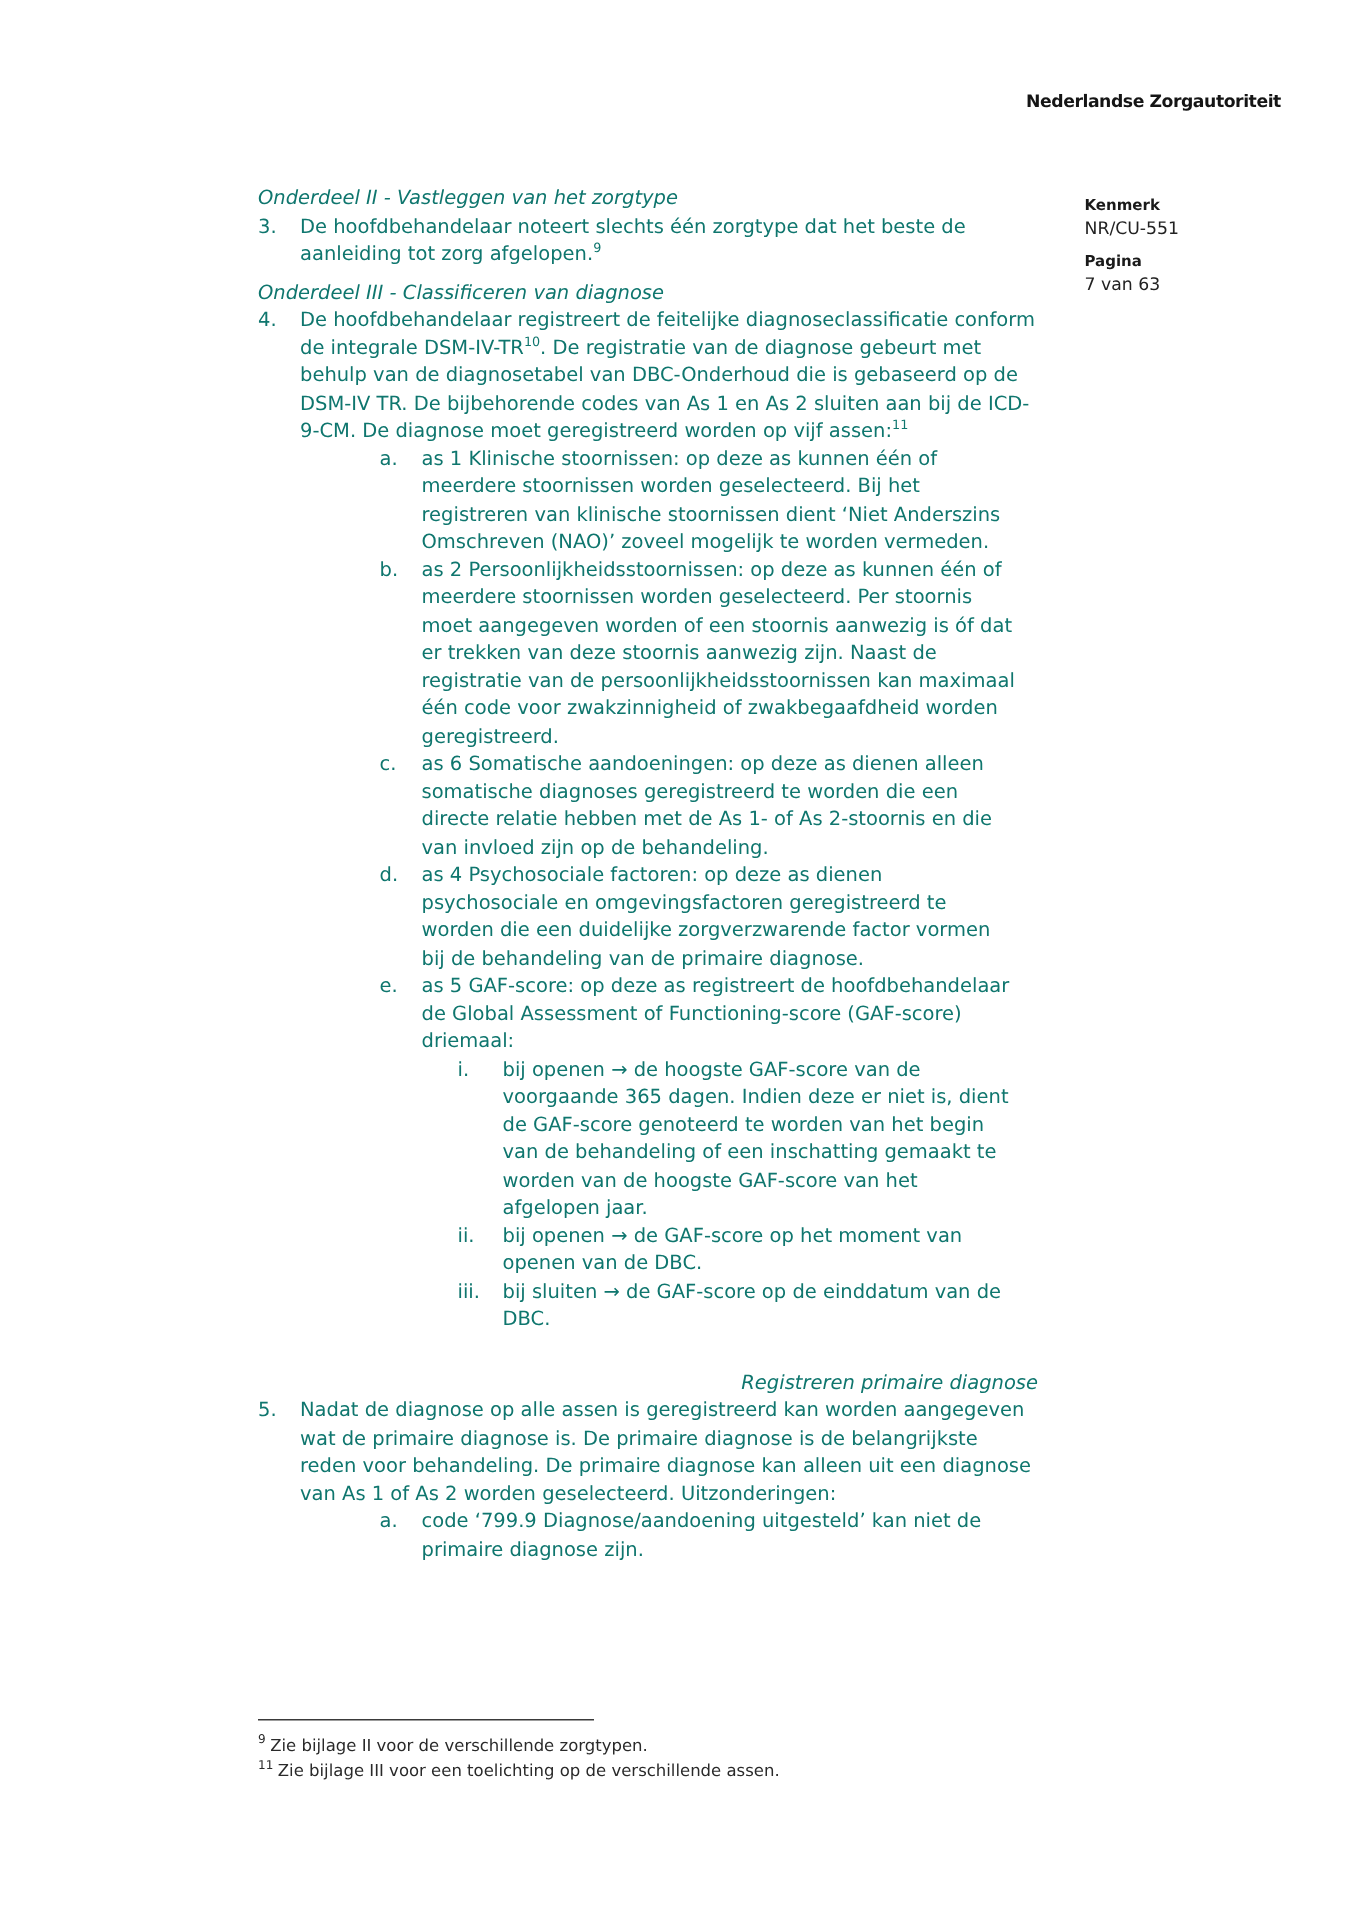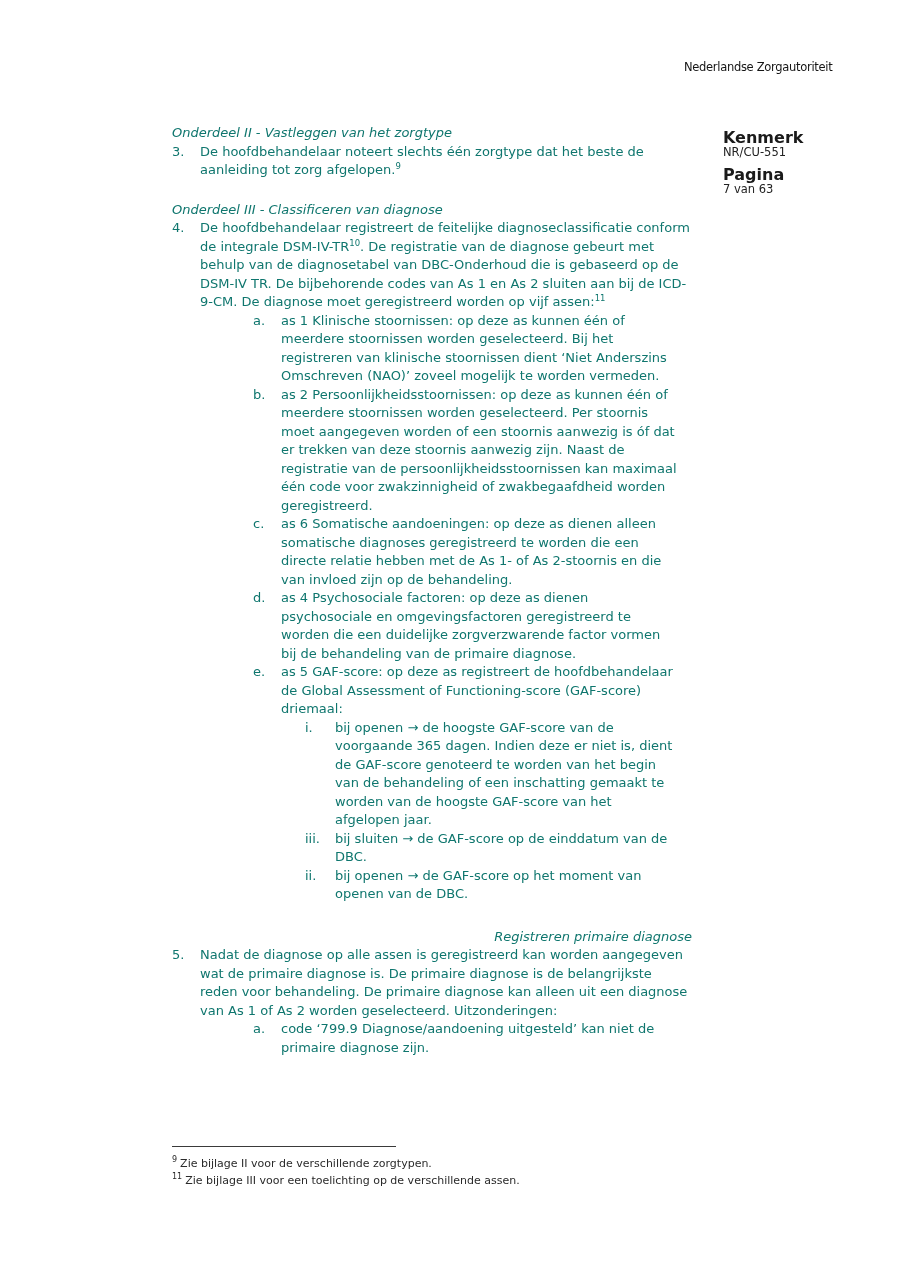--- a/index.html
+++ b/index.html
@@ -11,48 +11,48 @@
     font-family: "DejaVu Sans", "Liberation Sans", sans-serif;
     color: #1b1b1b;
     overflow: hidden;
   }
   
   .logo {
     position: absolute;
     left: 684px;
     top: 60px;
     font-size: 11.5px;
-    font-weight: normal;
+    font-weight: bold;
     letter-spacing: -0.3px;
     color: #151515;
     white-space: nowrap;
   }
   
   .meta {
     position: absolute;
     left: 723px;
     top: 130px;
     font-size: 11.5px;
     line-height: 15px;
     color: #222;
   }
-  .meta .label { font-weight: bold; font-size: 16px; color: #1a1a1a; }
+  .meta .label { font-weight: bold; font-size: 10px; color: #1a1a1a; }
   .meta .block + .block { margin-top: 7px; }
   
   .main {
     position: absolute;
     left: 172px;
     top: 124px;
     width: 520px;
     font-size: 13px;
     line-height: 18.5px;
     color: #0f766e;
   }
   .h-it { font-style: italic; }
-  .mt17 { margin-top: 21px; }
+  .mt17 { margin-top: 7px; }
   .mt24 { margin-top: 24px; text-align: right; }
   .li-num { display: flex; }
   .li-num > .num { width: 28px; flex: none; }
   .li-num > .body { flex: 1; max-width: 492px; }
   .alpha-item { display: flex; margin-left: 53px; }
   .alpha-item > .am { width: 28px; flex: none; }
   .alpha-item > .ab { width: 398px; }
   .roman-item { display: flex; margin-left: 24px; }
   .roman-item > .rm { width: 30px; flex: none; }
   .roman-item > .rb { flex: 1; }
@@ -126,26 +126,26 @@
         </div>
         <div class="alpha-item">
           <span class="am">e.</span>
           <div class="ab">
             <span>as 5 GAF-score: op deze as registreert de hoofdbehandelaar de Global Assessment of Functioning-score (GAF-score) driemaal:</span>
             <div class="roman-item">
               <span class="rm">i.</span>
               <div class="rb">bij openen → de hoogste GAF-score van de voorgaande 365 dagen. Indien deze er niet is, dient de GAF-score genoteerd te worden van het begin van de behandeling of een inschatting gemaakt te worden van de hoogste GAF-score van het afgelopen jaar.</div>
             </div>
             <div class="roman-item">
+              <span class="rm">ii.</span>
+              <div class="rb">bij openen → de GAF-score op het moment van openen van de DBC.</div>
+            </div>
+            <div class="roman-item">
               <span class="rm">iii.</span>
               <div class="rb">bij sluiten → de GAF-score op de einddatum van de DBC.</div>
-            </div>
-            <div class="roman-item">
-              <span class="rm">ii.</span>
-              <div class="rb">bij openen → de GAF-score op het moment van openen van de DBC.</div>
             </div>
           </div>
         </div>
       </div>
     </div>
 
     <div class="h-it mt24">Registreren primaire diagnose</div>
 
     <div class="li-num">
       <span class="num">5.</span>

